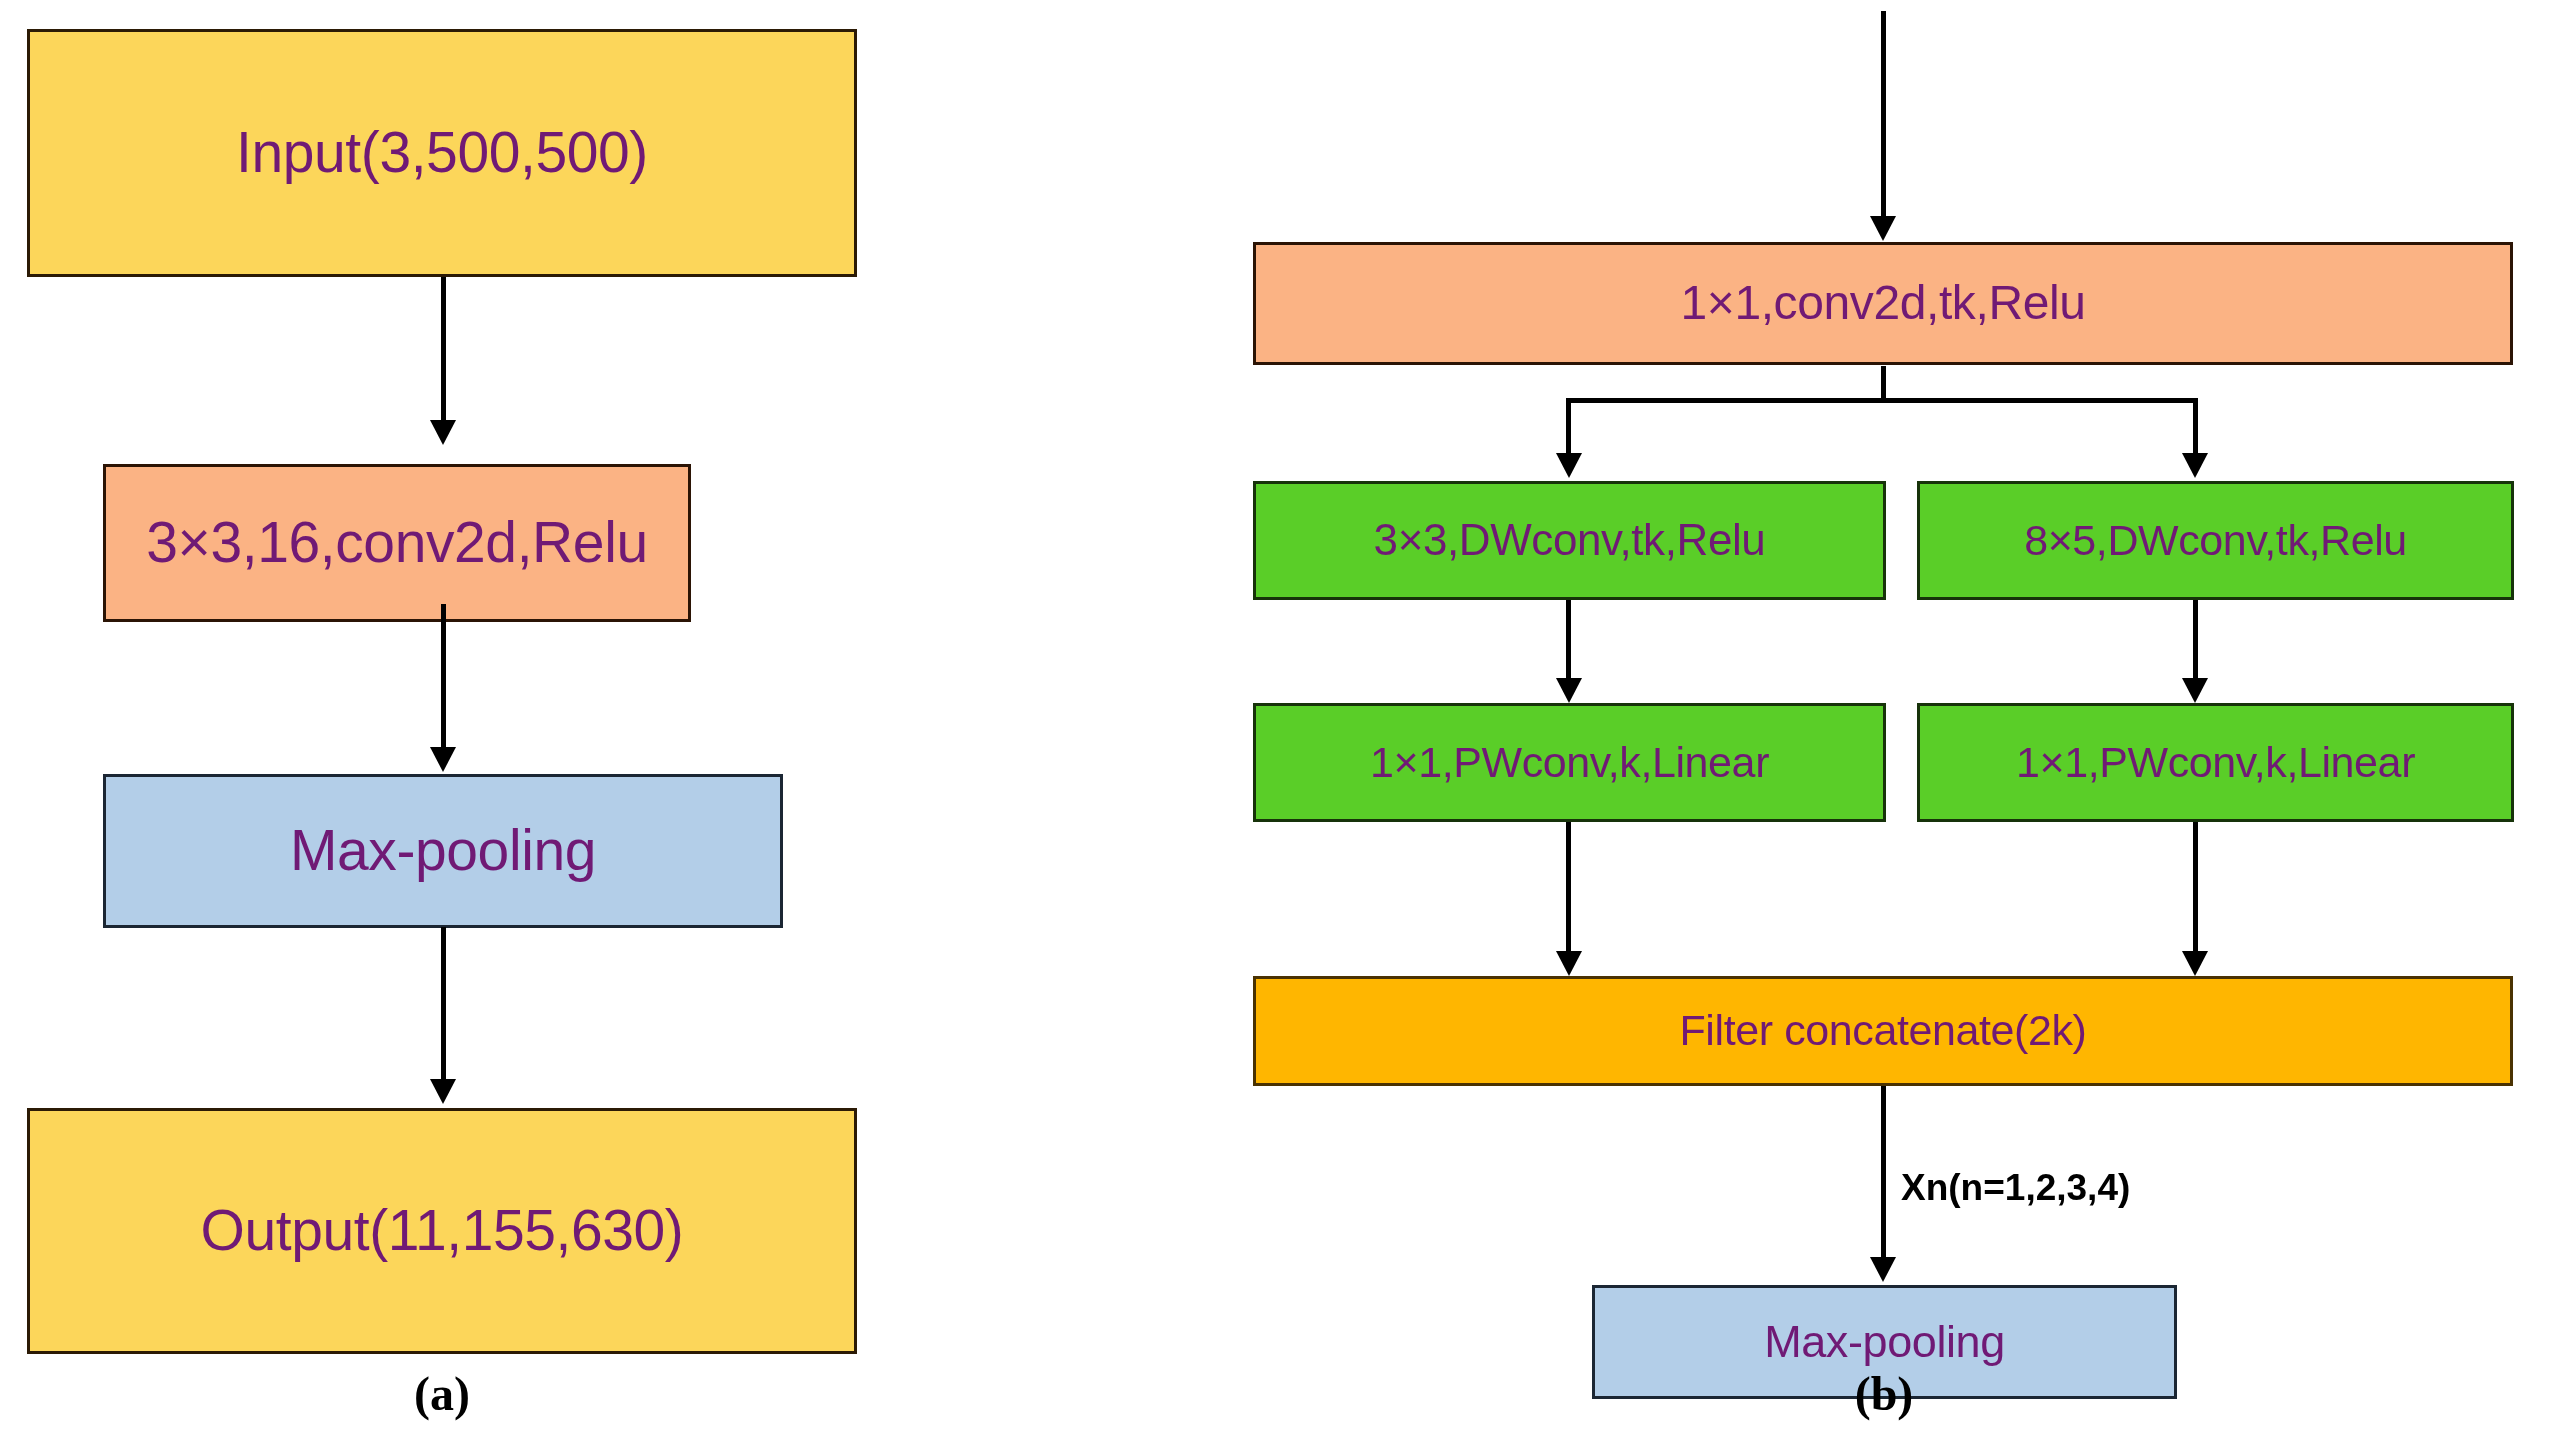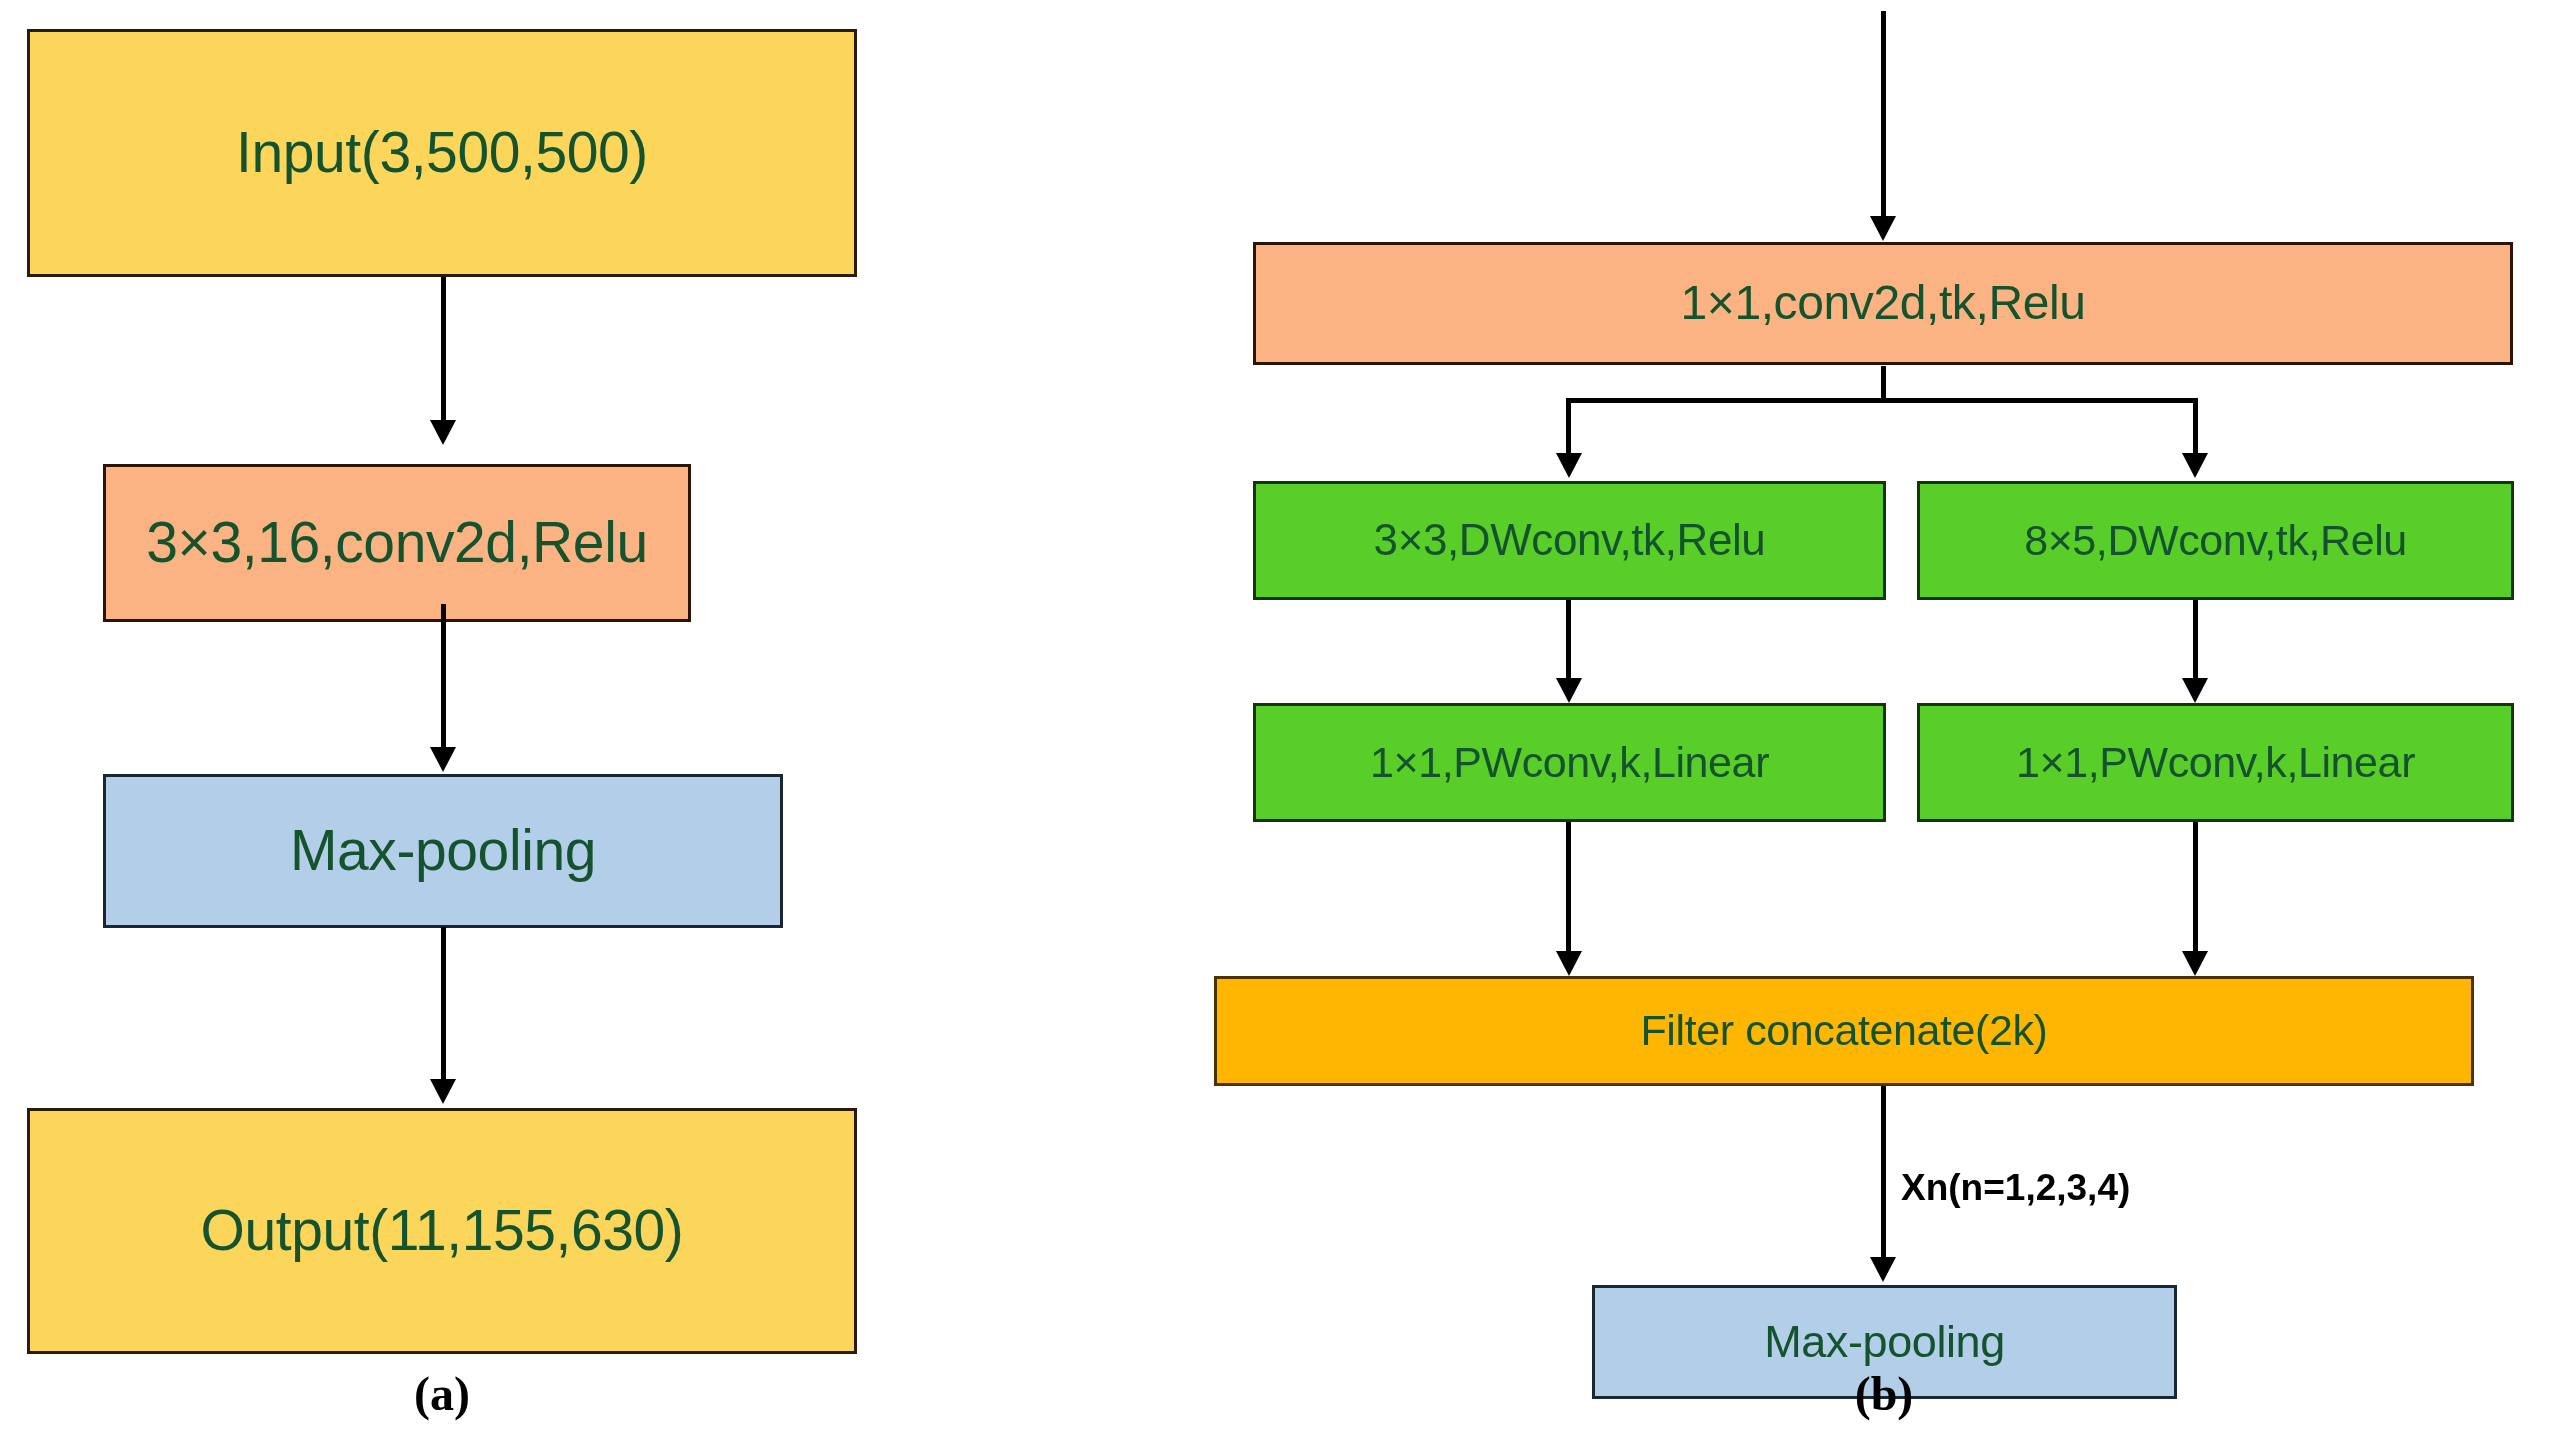--- a/index.html
+++ b/index.html
@@ -12,21 +12,21 @@
   }
   #stage{position:absolute;left:0;top:0;width:2563px;height:1455px;}
 
   .node{
     position:absolute;
     box-sizing:border-box;
     border:3.1px solid #1d1408;
     display:flex;
     align-items:center;
     justify-content:center;
-    color:#14532d;
+    color:#701a75;
     line-height:1.05;
     white-space:nowrap;
     letter-spacing:-0.4px;
   }
   .node .lbl{display:block;}
 
   .n-yellow{background:#fcd65a;border-color:#2b1a05;}
   .n-orange{background:#fbb384;border-color:#2b1405;}
   .n-blue{background:#b3cee8;border-color:#1b2633;}
   .n-green{background:#5ace28;border-color:#17330a;}
@@ -134,21 +134,21 @@
     <div class="node n-green" style="left:1917px;top:703px;width:597px;height:119px;font-size:43px;">
       <span class="lbl">1×1,PWconv,k,Linear</span>
     </div>
 
     <div class="vline" style="left:1566px;top:822px;height:131px;"></div>
     <div class="arrow" style="left:1556px;top:951px;"></div>
 
     <div class="vline" style="left:2193px;top:822px;height:131px;"></div>
     <div class="arrow" style="left:2182px;top:951px;"></div>
 
-    <div class="node n-amber" style="left:1214px;top:976px;width:1260px;height:110px;font-size:43px;">
+    <div class="node n-amber" style="left:1253px;top:976px;width:1260px;height:110px;font-size:43px;">
       <span class="lbl">Filter concatenate(2k)</span>
     </div>
 
     <div class="vline" style="left:1881px;top:1086px;height:173px;"></div>
     <div class="arrow" style="left:1870px;top:1257px;"></div>
 
     <div class="edge-label" style="left:1901px;top:1167px;">Xn(n=1,2,3,4)</div>
 
     <div class="node n-blue" style="left:1592px;top:1285px;width:585px;height:114px;font-size:45px;">
       <span class="lbl">Max-pooling</span>

